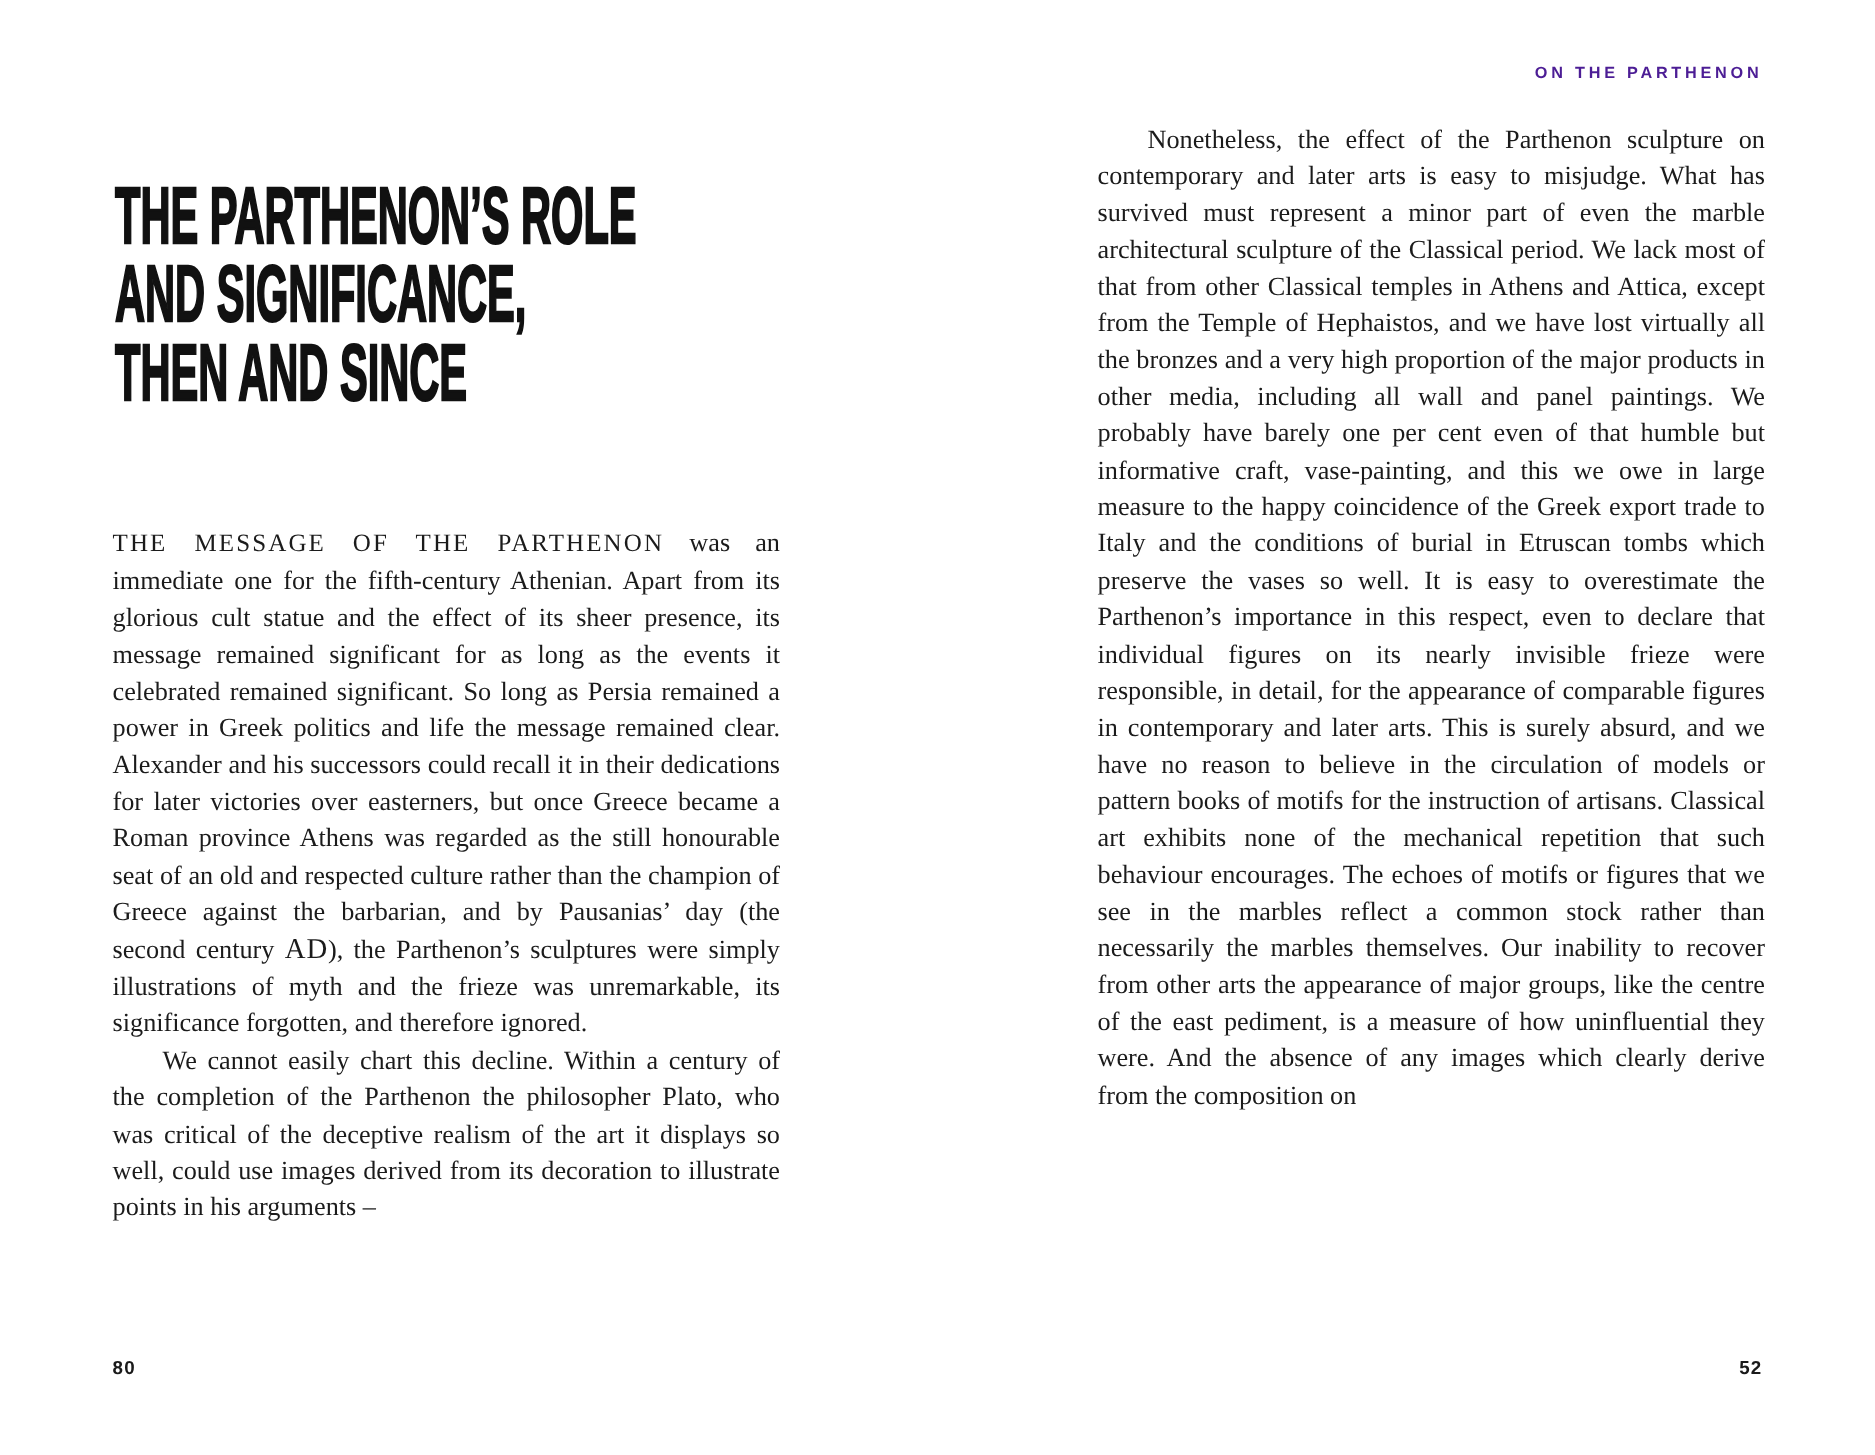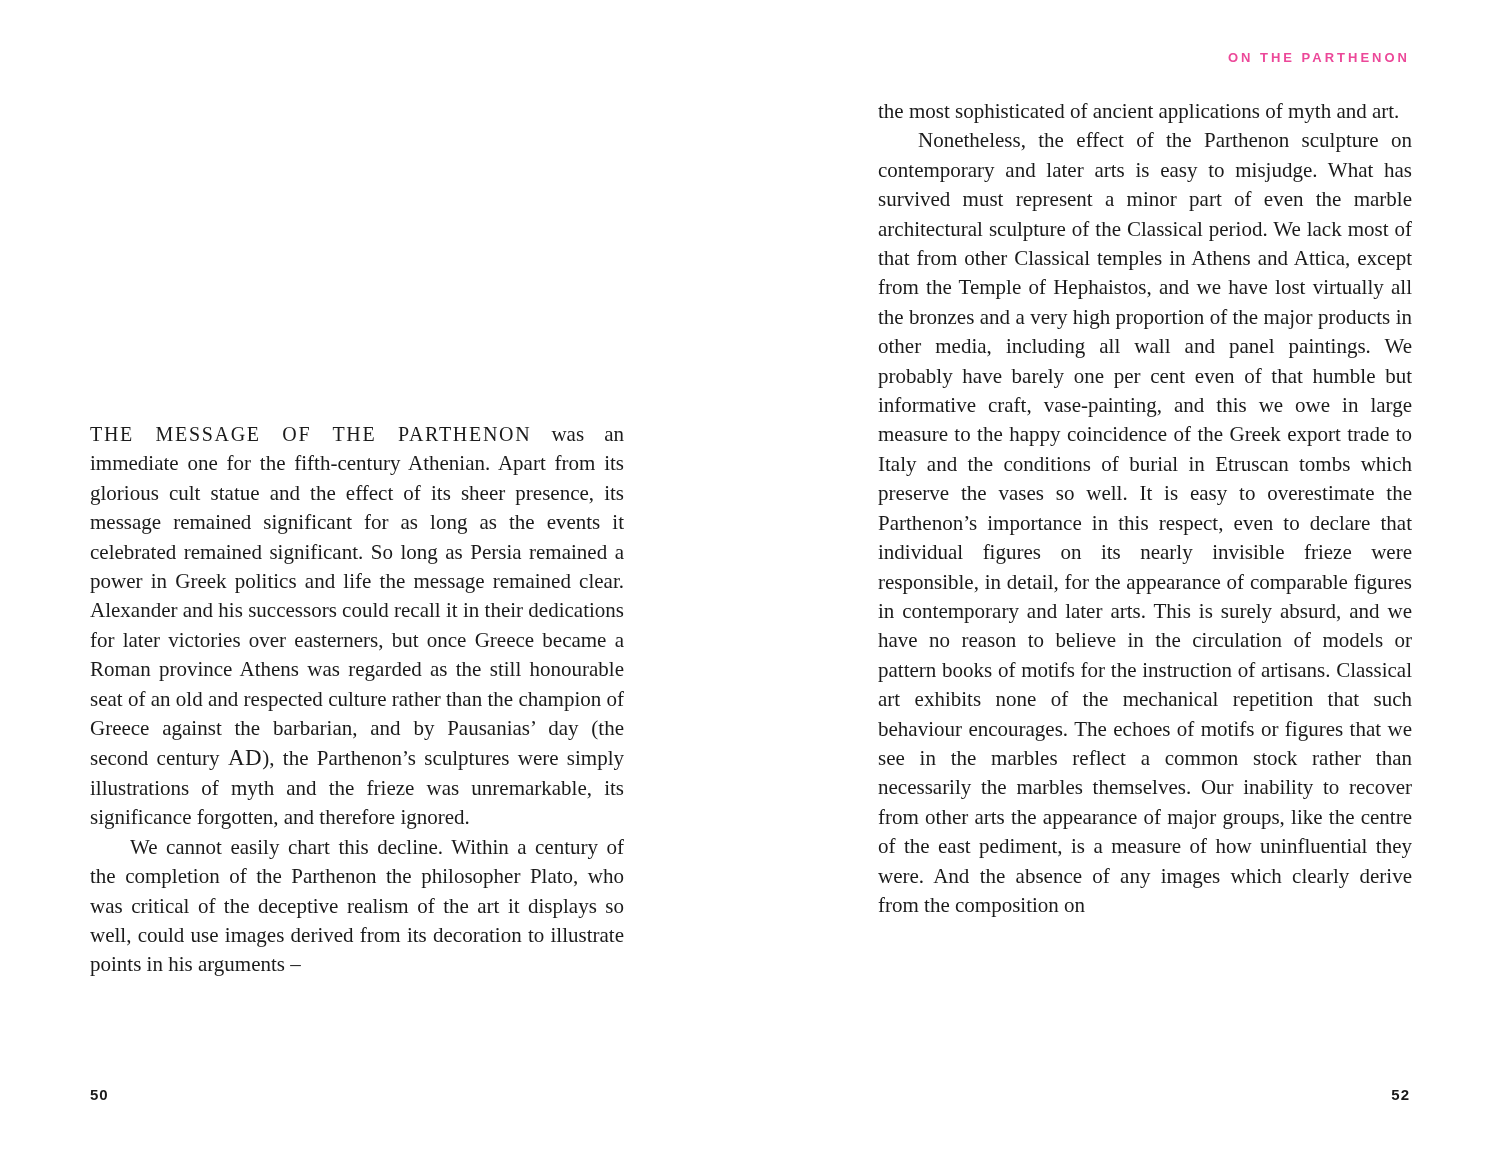--- a/index.html
+++ b/index.html
@@ -58,51 +58,55 @@
   }
   
   #running-header {
     position: absolute;
     right: 90px;
     top: 50px;
     font-family: "Liberation Sans", sans-serif;
     font-size: 13px;
     font-weight: bold;
     letter-spacing: 3px;
-    color: #ec4899;
+    color: #4c1d95;
   }
   
   .pagenum {
     position: absolute;
     top: 1086px;
     font-family: "Liberation Sans", sans-serif;
     font-size: 15px;
     font-weight: bold;
     letter-spacing: 1px;
     color: #1a1a1a;
   }
   #pagenum-left  { left: 90px; }
   #pagenum-right { right: 90px; }
 </style>
 </head>
 <body>
 
 <div id="book-spread">
 
+  <h1 id="chapter-title">
+    <span class="tline">THE PARTHENON’S ROLE</span>
+    <span class="tline">AND SIGNIFICANCE,</span>
+    <span class="tline">THEN AND SINCE</span>
+  </h1>
 
   <div class="body-col" id="left-col">
     <p>
       <span class="lead-smallcaps">THE MESSAGE OF THE PARTHENON</span><span> was an immediate one for the fifth-century Athenian. Apart from its glorious cult statue and the effect of its sheer presence, its message remained significant for as long as the events it celebrated remained significant. So long as Persia remained a power in Greek politics and life the message remained clear. Alexander and his successors could recall it in their dedications for later victories over easterners, but once Greece became a Roman province Athens was regarded as the still honourable seat of an old and respected culture rather than the champion of Greece against the barbarian, and by Pausanias’ day (the second century </span><span class="inline-smallcaps">AD</span><span>), the Parthenon’s sculptures were simply illustrations of myth and the frieze was unremarkable, its significance forgotten, and therefore ignored.</span>
     </p>
     <p class="indent">We cannot easily chart this decline. Within a century of the completion of the Parthenon the philosopher Plato, who was critical of the deceptive realism of the art it displays so well, could use images derived from its decoration to illustrate points in his arguments –</p>
   </div>
 
   <div id="running-header">ON THE PARTHENON</div>
 
   <div class="body-col" id="right-col">
-    <p>the most sophisticated of ancient applications of myth and art.</p>
     <p class="indent">Nonetheless, the effect of the Parthenon sculpture on contemporary and later arts is easy to misjudge. What has survived must represent a minor part of even the marble architectural sculpture of the Classical period. We lack most of that from other Classical temples in Athens and Attica, except from the Temple of Hephaistos, and we have lost virtually all the bronzes and a very high proportion of the major products in other media, including all wall and panel paintings. We probably have barely one per cent even of that humble but informative craft, vase-painting, and this we owe in large measure to the happy coincidence of the Greek export trade to Italy and the conditions of burial in Etruscan tombs which preserve the vases so well. It is easy to overestimate the Parthenon’s importance in this respect, even to declare that individual figures on its nearly invisible frieze were responsible, in detail, for the appearance of comparable figures in contemporary and later arts. This is surely absurd, and we have no reason to believe in the circulation of models or pattern books of motifs for the instruction of artisans. Classical art exhibits none of the mechanical repetition that such behaviour encourages. The echoes of motifs or figures that we see in the marbles reflect a common stock rather than necessarily the marbles themselves. Our inability to recover from other arts the appearance of major groups, like the centre of the east pediment, is a measure of how uninfluential they were. And the absence of any images which clearly derive from the composition on</p>
   </div>
 
-  <div class="pagenum" id="pagenum-left">50</div>
+  <div class="pagenum" id="pagenum-left">80</div>
   <div class="pagenum" id="pagenum-right">52</div>
 
 </div>
 
 </body></html>

